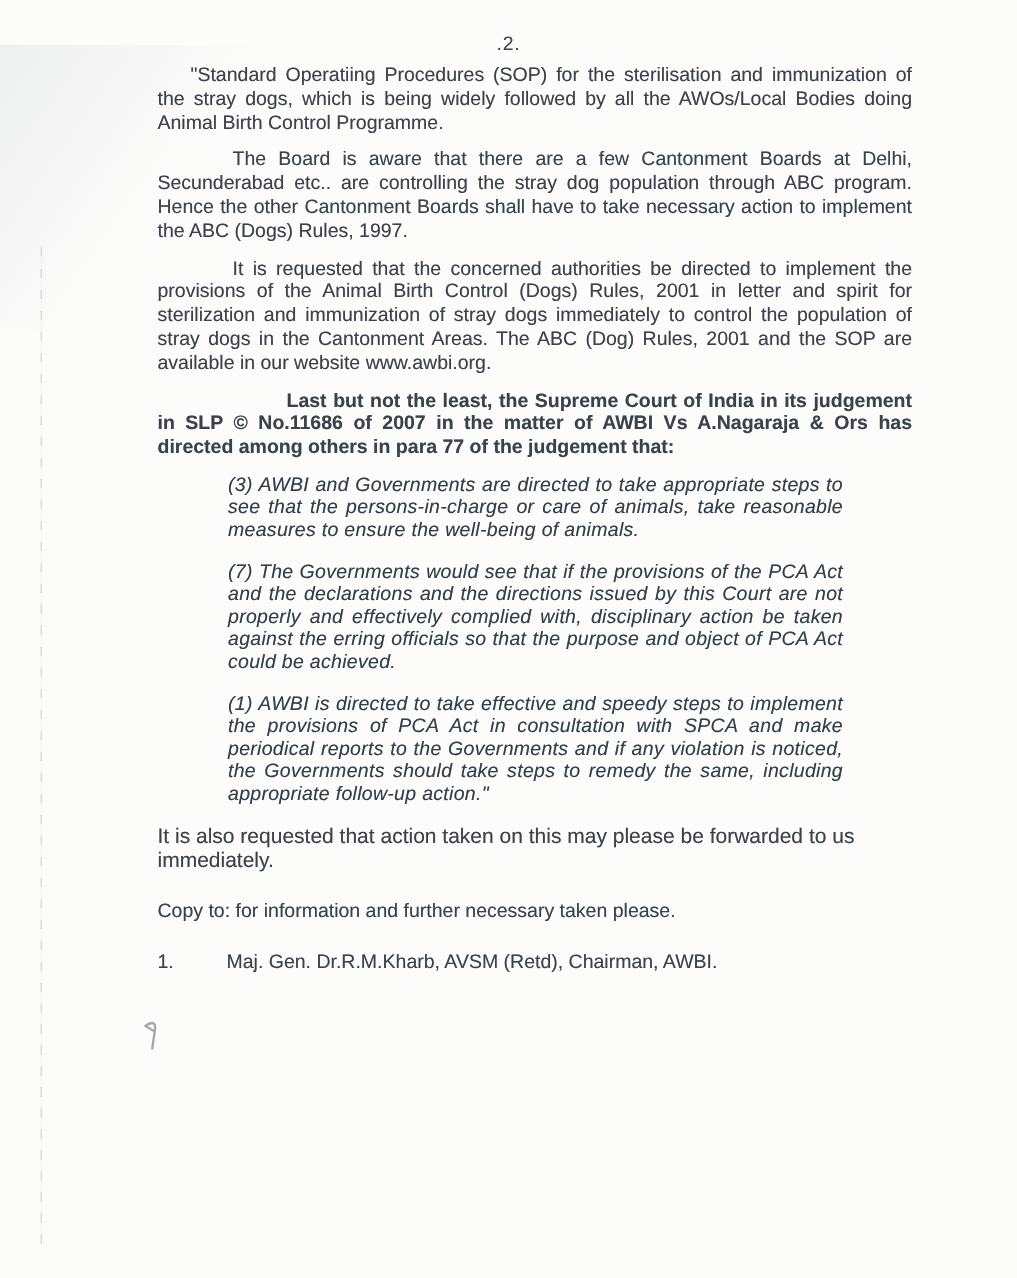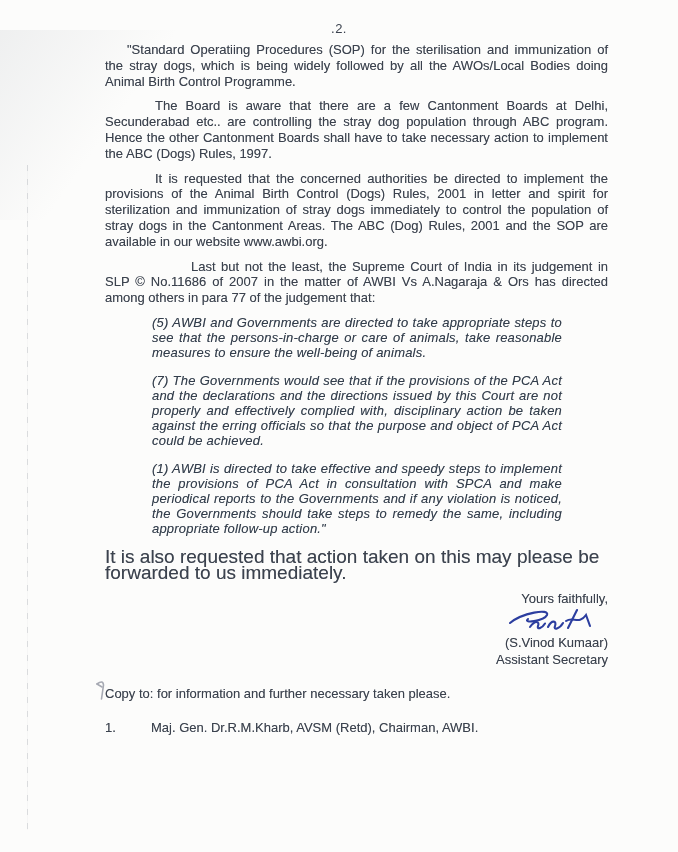--- a/index.html
+++ b/index.html
@@ -44,37 +44,37 @@
     position: absolute; left: 105px; top: 42px; width: 503px;
   }
   p.para {
     margin: 0 0 9px 0;
     font-size: 13px; line-height: 15.8px;
     text-align: justify;
     text-shadow: 0 0 0.4px rgba(59,66,78,0.45);
   }
   p.para.indent-sm   { text-indent: 22px; }
   p.para.indent-tab  { text-indent: 50px; }
-  p.para.indent-big  { text-indent: 86px; }
+  p.para.indent-big  { text-indent: 86px; font-weight: bold; }
   .weblink {
     text-underline-offset: 2px;
   }
   .quote {
     margin: 0 0 12px 47px;
     width: 410px;
     font-size: 13px; font-style: italic;
     line-height: 15.2px;
     text-align: justify;
     color: #333e4c;
     letter-spacing: 0.2px;
     text-shadow: 0 0 0.4px rgba(51,62,76,0.45);
   }
   p.closing {
     margin: 4px 0 8px 0;
-    font-size: 19px; line-height: 16px;
+    font-size: 14px; line-height: 16px;
     text-shadow: 0 0 0.4px rgba(59,66,78,0.45);
   }
   .signoff {
     text-align: right;
     font-size: 13px; line-height: 16px;
     margin-top: 10px;
   }
   .signoff .sig-line { margin: 1px 0; text-shadow: 0 0 0.4px rgba(59,66,78,0.45); }
   .signoff svg.signature { display: inline-block; margin: -2px 6px -6px 0; }
   .copy-block { margin-top: 14px; font-size: 13px; }
@@ -101,43 +101,29 @@
 
     <p class="para indent-sm">"Standard Operatiing Procedures (SOP) for the sterilisation and immunization of the stray dogs, which is being widely followed by all the AWOs/Local Bodies doing Animal Birth Control Programme.</p>
 
 
     <p class="para indent-tab">The Board is aware that there are a few Cantonment Boards at Delhi, Secunderabad etc.. are controlling the stray dog population through ABC program. Hence the other Cantonment Boards shall have to take necessary action to implement the ABC (Dogs) Rules, 1997.</p>
 
     <p class="para indent-tab"><span>It is requested that the concerned authorities be directed to implement the provisions of the Animal Birth Control (Dogs) Rules, 2001 in letter and spirit for sterilization and immunization of stray dogs immediately to control the population of stray dogs in the Cantonment Areas. The ABC (Dog) Rules, 2001 and the SOP are available in our website </span><span class="weblink">www.awbi.org</span><span>.</span></p>
 
     <p class="para indent-big">Last but not the least, the Supreme Court of India in its judgement in SLP © No.11686 of 2007 in the matter of AWBI Vs A.Nagaraja &amp; Ors has directed among others in para 77 of the judgement that:</p>
 
-    <p class="quote">(5) AWBI and Governments are directed to take appropriate steps to see that the persons-in-charge or care of animals, take reasonable measures to ensure the well-being of animals.</p>
+    <p class="quote">(3) AWBI and Governments are directed to take appropriate steps to see that the persons-in-charge or care of animals, take reasonable measures to ensure the well-being of animals.</p>
 
 
     <p class="quote">(7) The Governments would see that if the provisions of the PCA Act and the declarations and the directions issued by this Court are not properly and effectively complied with, disciplinary action be taken against the erring officials so that the purpose and object of PCA Act could be achieved.</p>
 
     <p class="quote">(1) AWBI is directed to take effective and speedy steps to implement the provisions of PCA Act in consultation with SPCA and make periodical reports to the Governments and if any violation is noticed, the Governments should take steps to remedy the same, including appropriate follow-up action."</p>
 
     <p class="closing">It is also requested that action taken on this may please be forwarded to us immediately.</p>
 
-    <div class="signoff">
-      <div class="sig-line">Yours faithfully,</div>
-      <div>
-        <svg class="signature" width="96" height="30" viewBox="0 0 96 30" fill="none" stroke="#2c3e9f" stroke-width="2.1" stroke-linecap="round">
-          <path d="M4 17 C 16 7, 44 2, 41 9 C 38 15, 16 18, 22 13"></path>
-          <path d="M24 21 c 5 -7, 10 -6, 8 -1 c -1.5 4, 4 2.5, 7 -2.5"></path>
-          <path d="M42 21 c 4 -8, 9 -6, 7 -1 c -2 4.5, 4.5 3, 8 -3"></path>
-          <path d="M62 22 L 71 4"></path>
-          <path d="M60 15 C 67 10, 73 19, 80 9 L 84 20"></path>
-        </svg>
-      </div>
-      <div class="sig-line">(S.Vinod Kumaar)</div>
-      <div class="sig-line">Assistant Secretary</div>
-    </div>
 
     <div class="copy-block">
       <p class="copy-heading">Copy to: for information and further necessary taken please.</p>
       <div class="copy-list">
         <div class="copy-item">
           <span class="num">1.</span>
           <span>Maj. Gen. Dr.R.M.Kharb, AVSM (Retd), Chairman, AWBI.</span>
         </div>
 
       </div>

